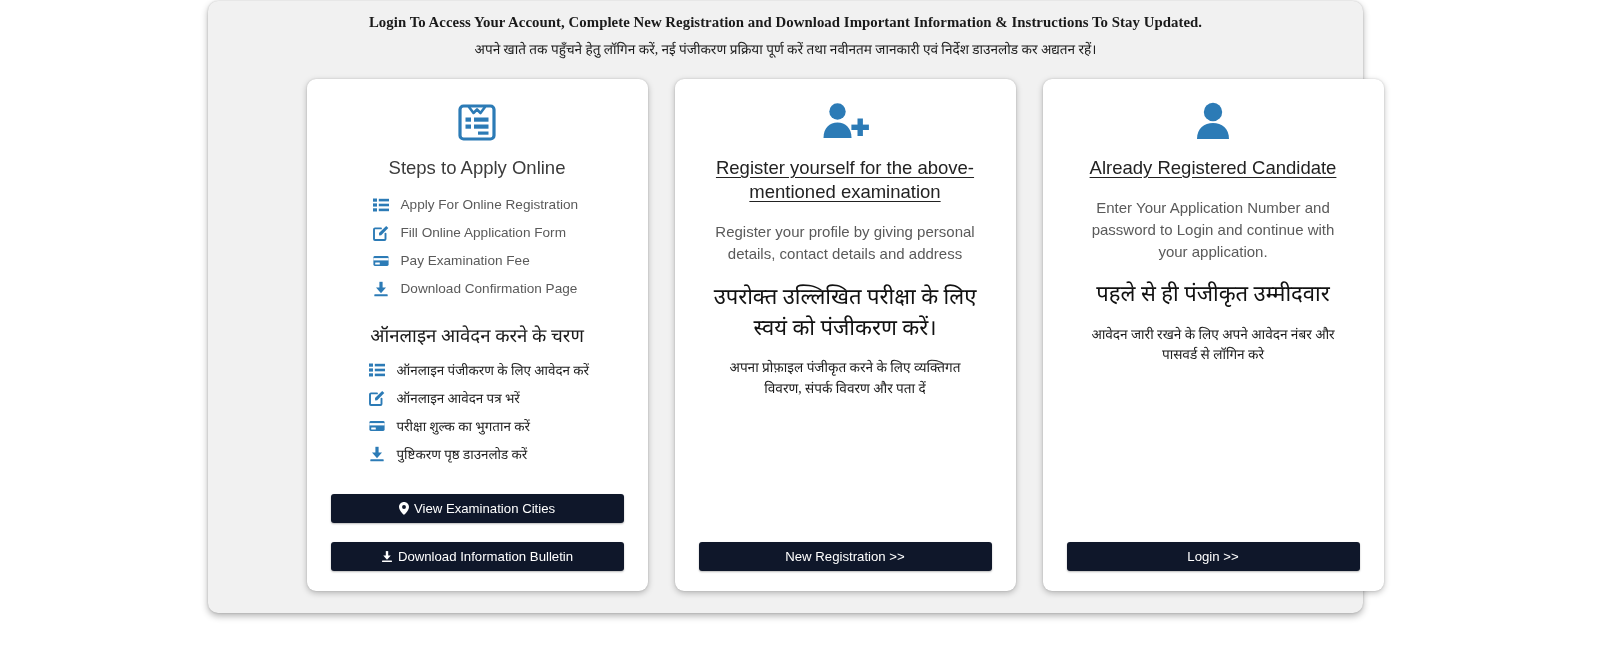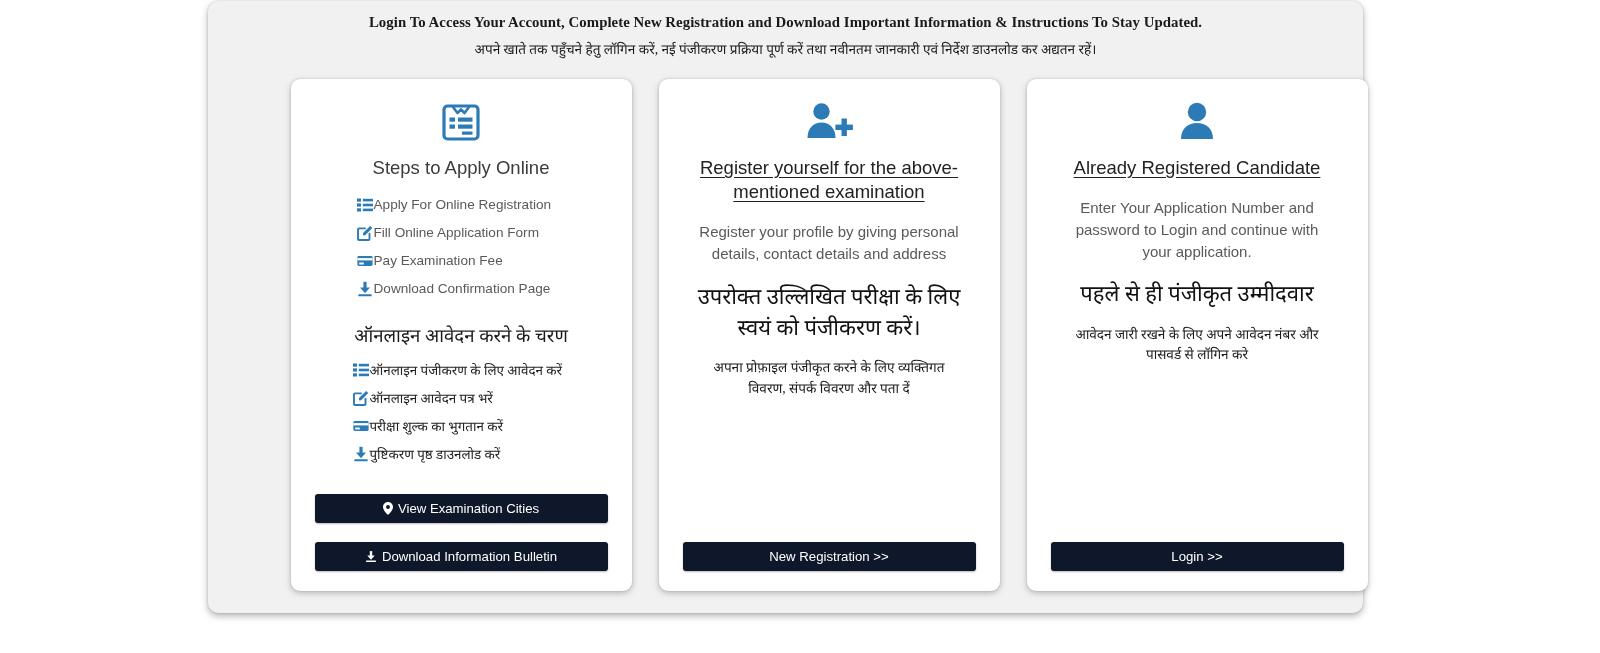--- a/index.html
+++ b/index.html
@@ -56,20 +56,21 @@
 
   
   .cards-row {
     position: absolute;
     left: 0;
     top: 78px;
     width: 1242px;
     display: flex;
     justify-content: center;
     gap: 27px;
+    padding-left: 16px;
   }
 
   .card {
     width: 341px;
     height: 512px;
     background: #ffffff;
     border-radius: 9px;
     box-shadow: 0 2px 6px rgba(0,0,0,0.26), 0 0 2px rgba(0,0,0,0.14);
     box-sizing: border-box;
     position: relative;
@@ -106,20 +107,21 @@
   
   .steps-list {
     margin-top: 14px;
     width: 100%;
     padding-left: 52px;
     box-sizing: border-box;
   }
   .step-item {
     display: flex;
     align-items: center;
+    gap: 11px;
     margin-bottom: 7px;
     height: 21px;
   }
   .step-icon {
     width: 17px;
     height: 17px;
     display: flex;
     align-items: center;
     justify-content: center;
     flex: 0 0 17px;

